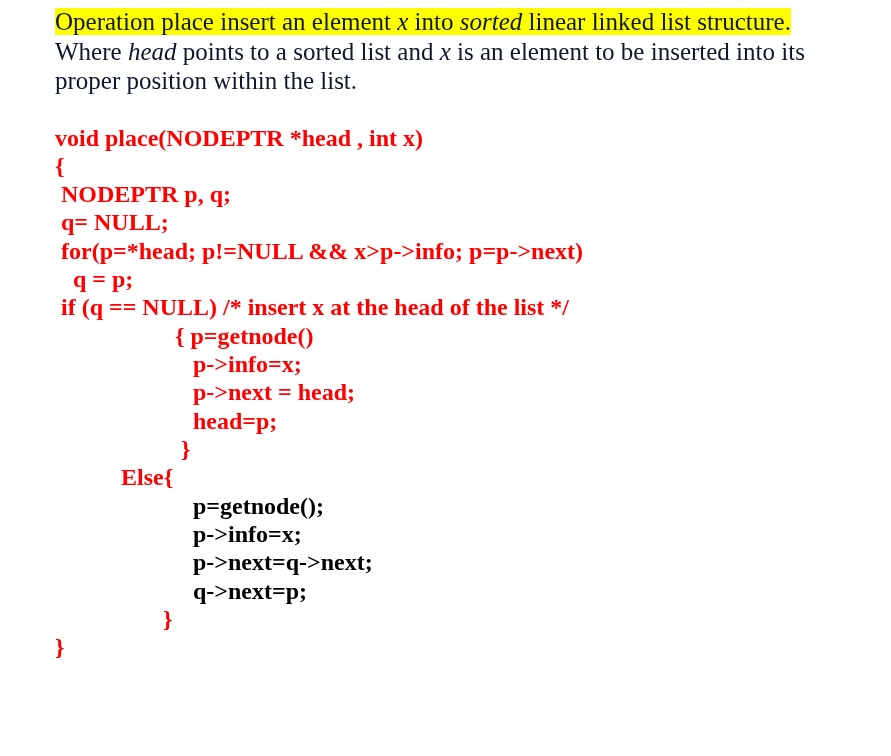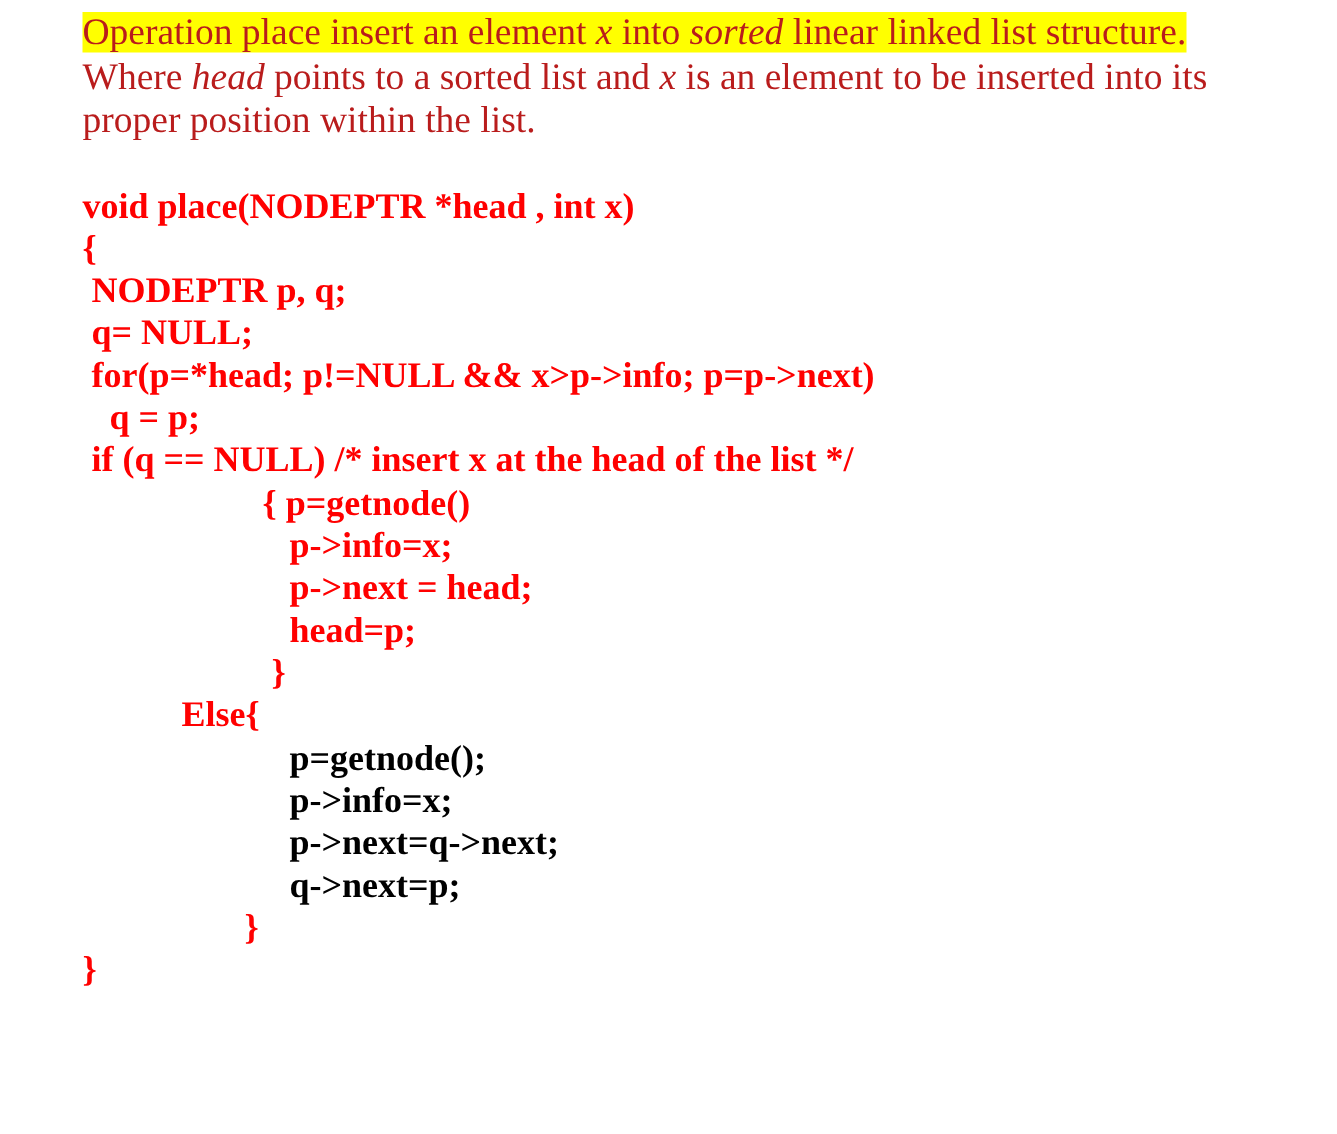--- a/index.html
+++ b/index.html
@@ -12,21 +12,21 @@
   .page {
     position: relative;
     width: 891px;
     height: 756px;
     padding: 7px 0 0 55px;
     box-sizing: border-box;
   }
   .intro {
     font-size: 25px;
     line-height: 1.18;
-    color: #b91c1c;
+    color: #0f172a;
     margin: 0 0 28px 0;
     max-width: 785px;
   }
   .hl {
     background: #ffff00;
   }
   .italic { font-style: italic; }
   .code {
     font-family: "Times New Roman", Times, serif;
     font-size: 24px;

